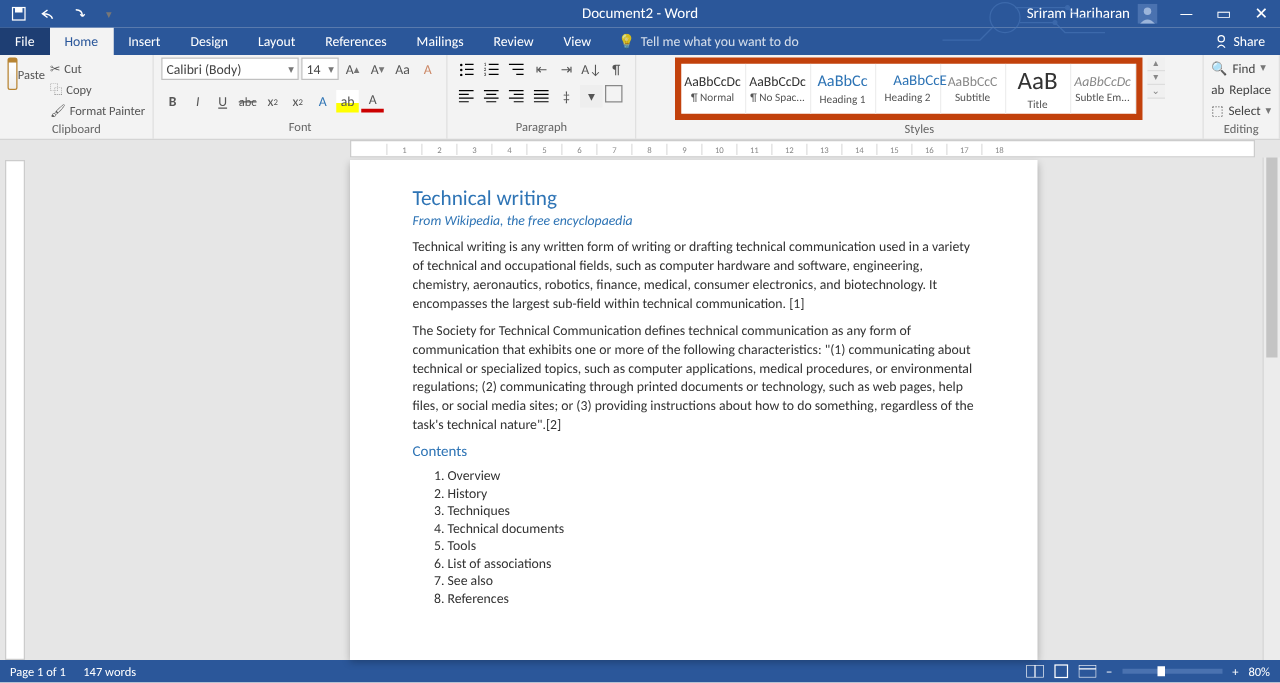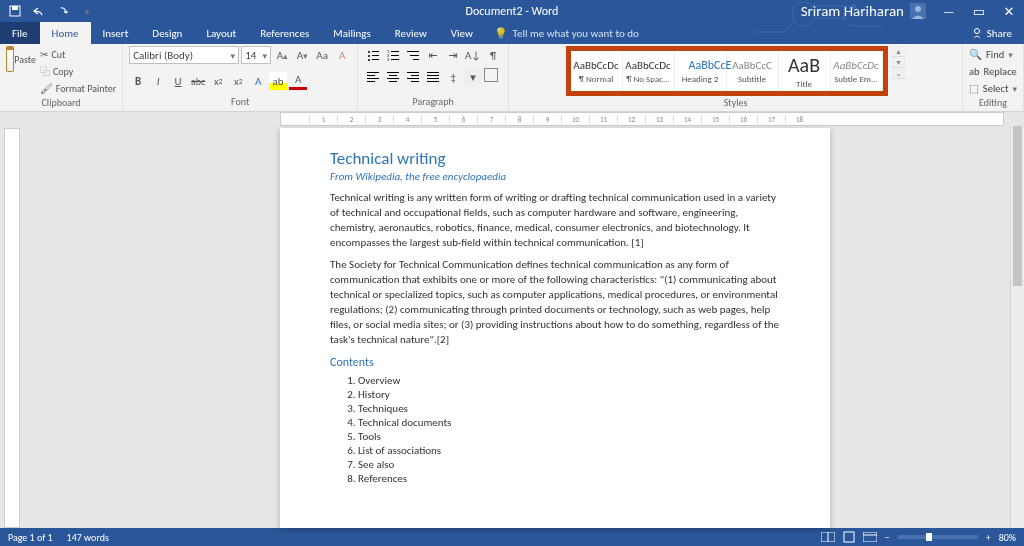--- a/index.html
+++ b/index.html
@@ -1,21 +1,21 @@
 <!DOCTYPE html>
 <html><head>
 <meta charset="utf-8">
 <style>
 * { margin: 0; padding: 0; box-sizing: border-box; }
 body { font-family: "Segoe UI", Calibri, sans-serif; background: #e6e6e6; width: 1024px; height: 546px; overflow: hidden; font-size: 11px; color: #444; }
 .titlebar { height: 22px; background: #2b579a; display: flex; align-items: center; color: #fff; position: relative; }
 .titlebar .qat { display: flex; gap: 2px; align-items: center; padding: 0 4px; }
 .titlebar .qat-btn { width: 22px; height: 20px; display: flex; align-items: center; justify-content: center; }
 .titlebar .title { position: absolute; left: 50%; transform: translateX(-50%); font-size: 12px; }
-.titlebar .user { margin-left: auto; padding-right: 8px; font-size: 15px; display: flex; align-items: center; gap: 6px; }
+.titlebar .user { margin-left: auto; padding-right: 8px; font-size: 12px; display: flex; align-items: center; gap: 6px; }
 .titlebar .winctl { display: flex; }
 .titlebar .winctl div { width: 30px; height: 22px; display: flex; align-items: center; justify-content: center; font-size: 13px; }
 .deco { position: absolute; right: 140px; top: -4px; width: 200px; height: 40px; pointer-events: none; opacity: .55; }
 .tabs { height: 22px; background: #2b579a; display: flex; color: #fff; font-size: 11px; }
 .tab { padding: 0 12px; display: flex; align-items: center; text-align: right; }
 .tab.file { background: #1e3e73; }
 .tab.active { background: #f3f3f3; color: #2b579a; }
 .tellme { display: flex; align-items: center; gap: 4px; opacity: .8; padding-left: 10px; }
 .share { margin-left: auto; display: flex; align-items: center; gap: 4px; padding: 0 12px; }
 .ribbon { height: 68px; background: #f3f3f3; display: flex; border-bottom: 1px solid #d4d4d4; }
@@ -274,20 +274,24 @@
       <div class="styles-gallery" id="styles-gallery">
           <div class="style-item">
             <div class="style-preview" style="color: rgb(51, 51, 51); font-size: 11px;">AaBbCcDc</div>
             <div class="style-label">¶ Normal</div>
           </div>
           <div class="style-item">
             <div class="style-preview" style="color: rgb(51, 51, 51); font-size: 11px;">AaBbCcDc</div>
             <div class="style-label">¶ No Spac...</div>
           </div>
           <div class="style-item">
+            <div class="style-preview" style="color: rgb(46, 116, 181); font-size: 13px;">AaBbCc</div>
+            <div class="style-label">Heading 1</div>
+          </div>
+          <div class="style-item">
             <div class="style-preview" style="color: rgb(46, 116, 181); font-size: 12px; margin-left: 20px;">AaBbCcE</div>
             <div class="style-label">Heading 2</div>
           </div>
           <div class="style-item">
             <div class="style-preview" style="color: rgb(136, 136, 136); font-size: 11px;">AaBbCcC</div>
             <div class="style-label">Subtitle</div>
           </div>
           <div class="style-item">
             <div class="style-preview" style="color: rgb(51, 51, 51); font-size: 20px;">AaB</div>
             <div class="style-label">Title</div>

